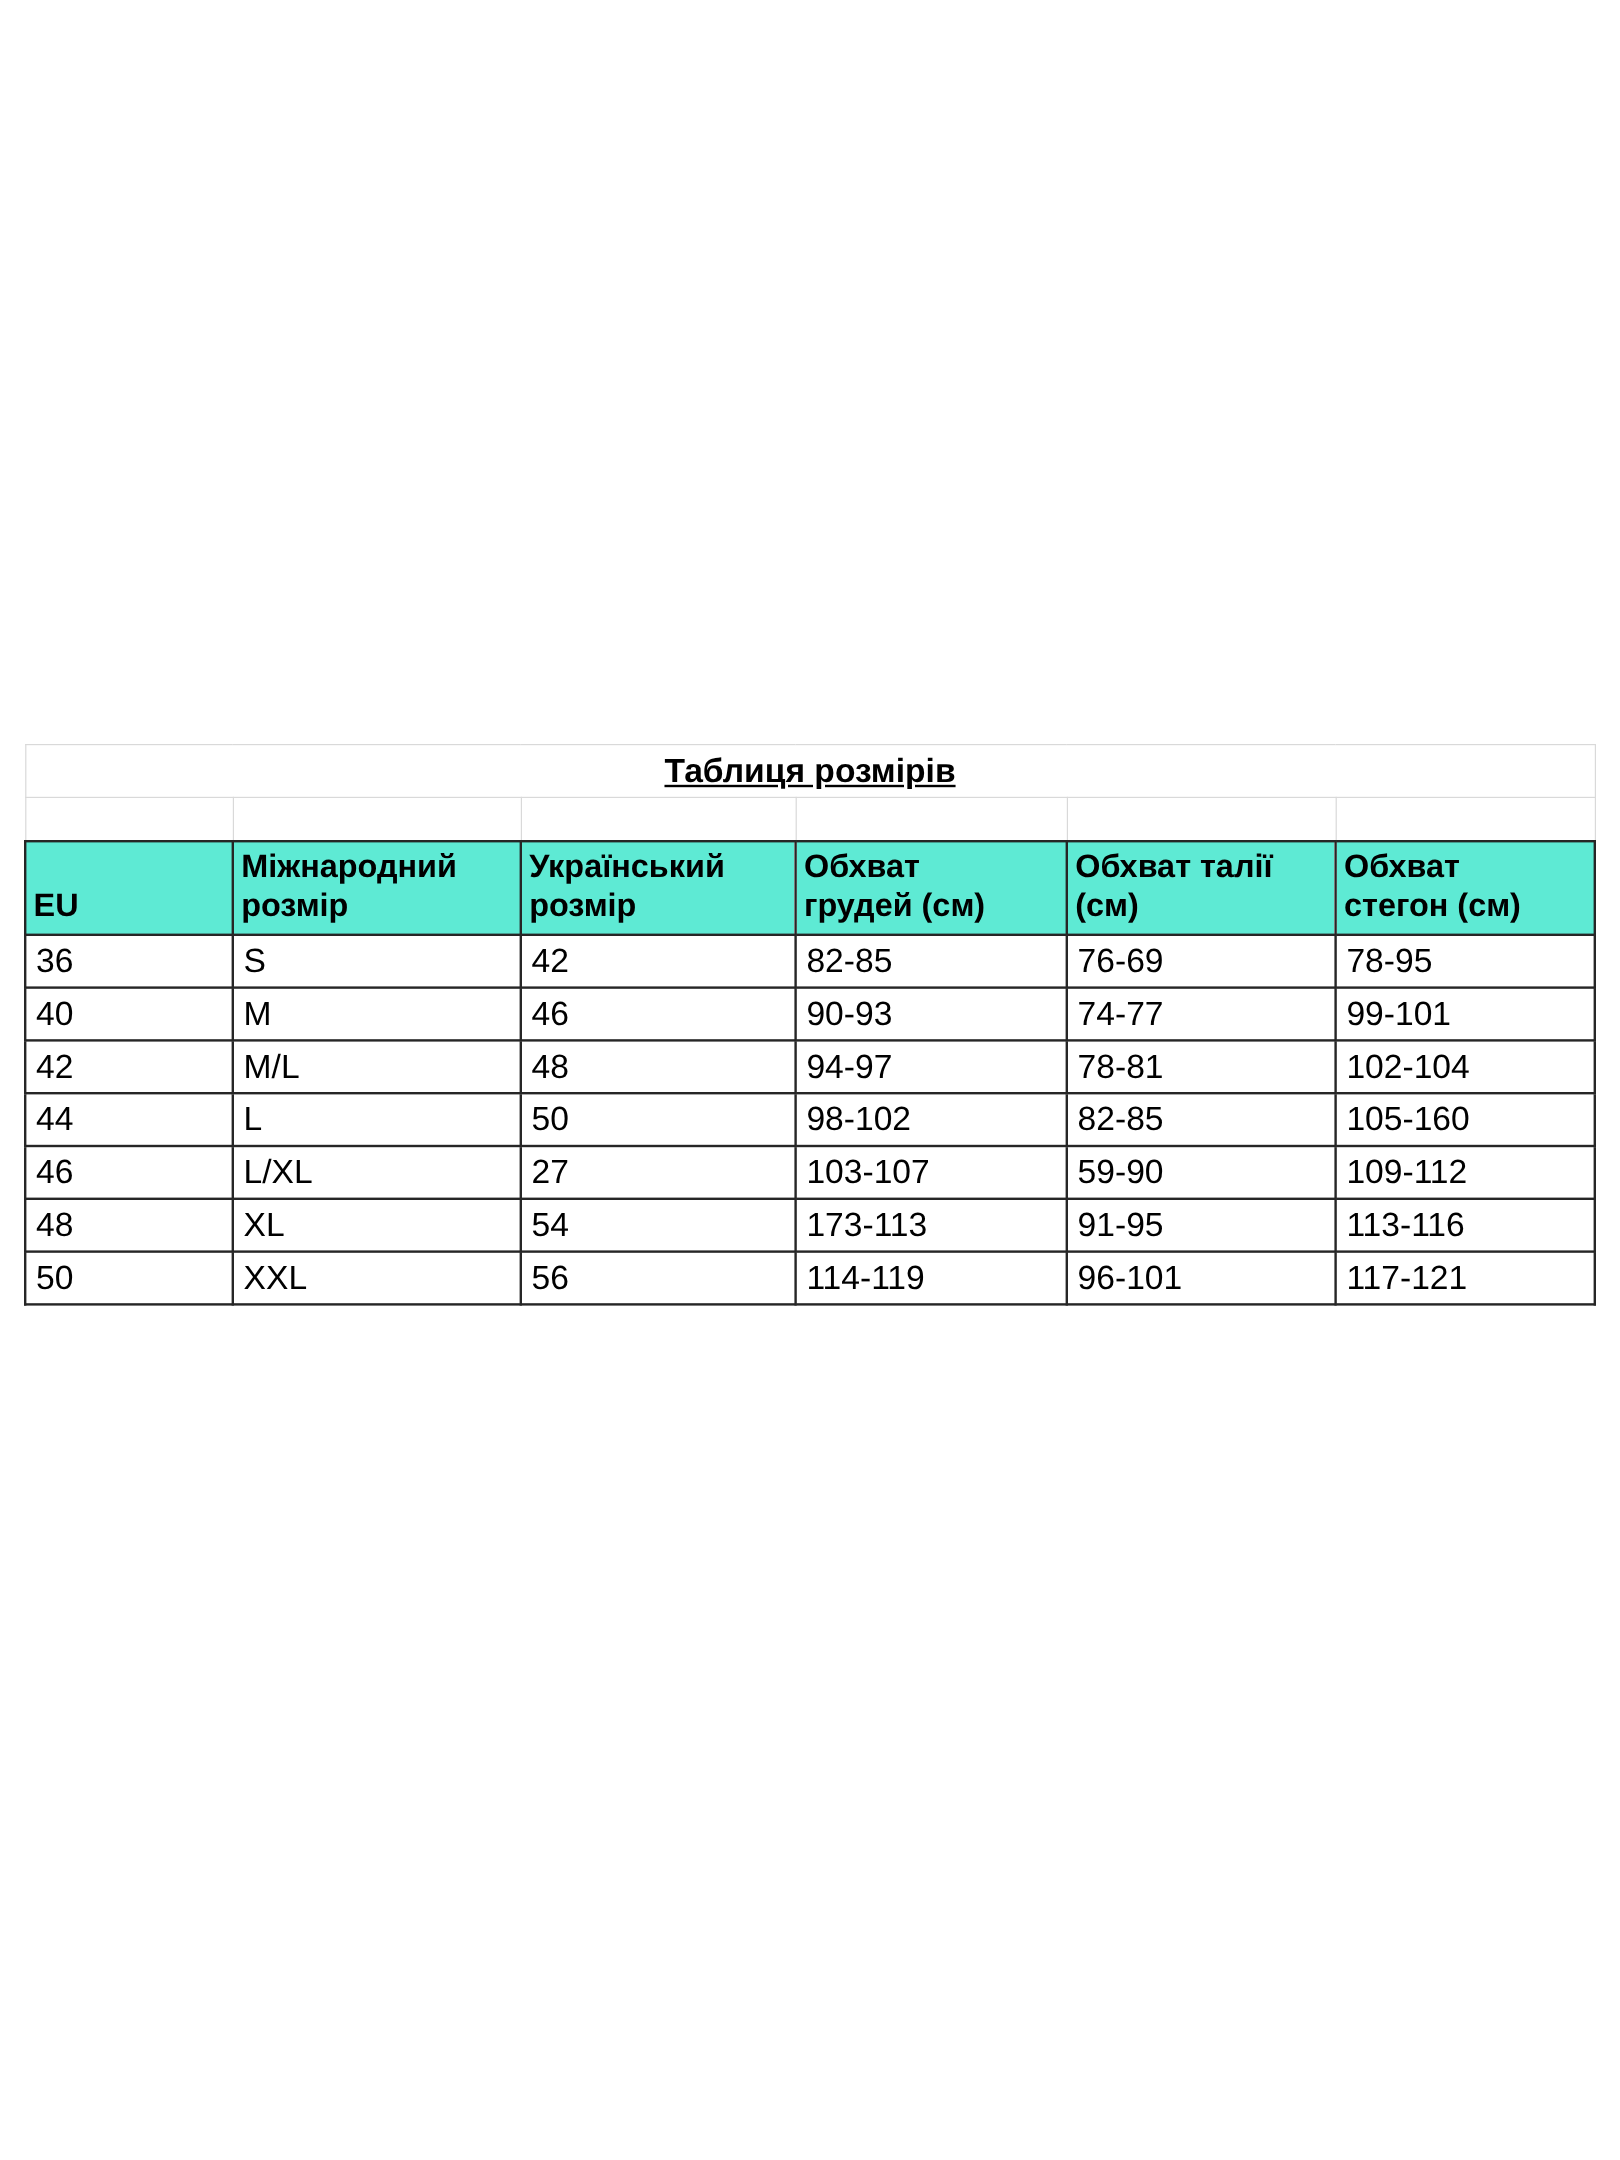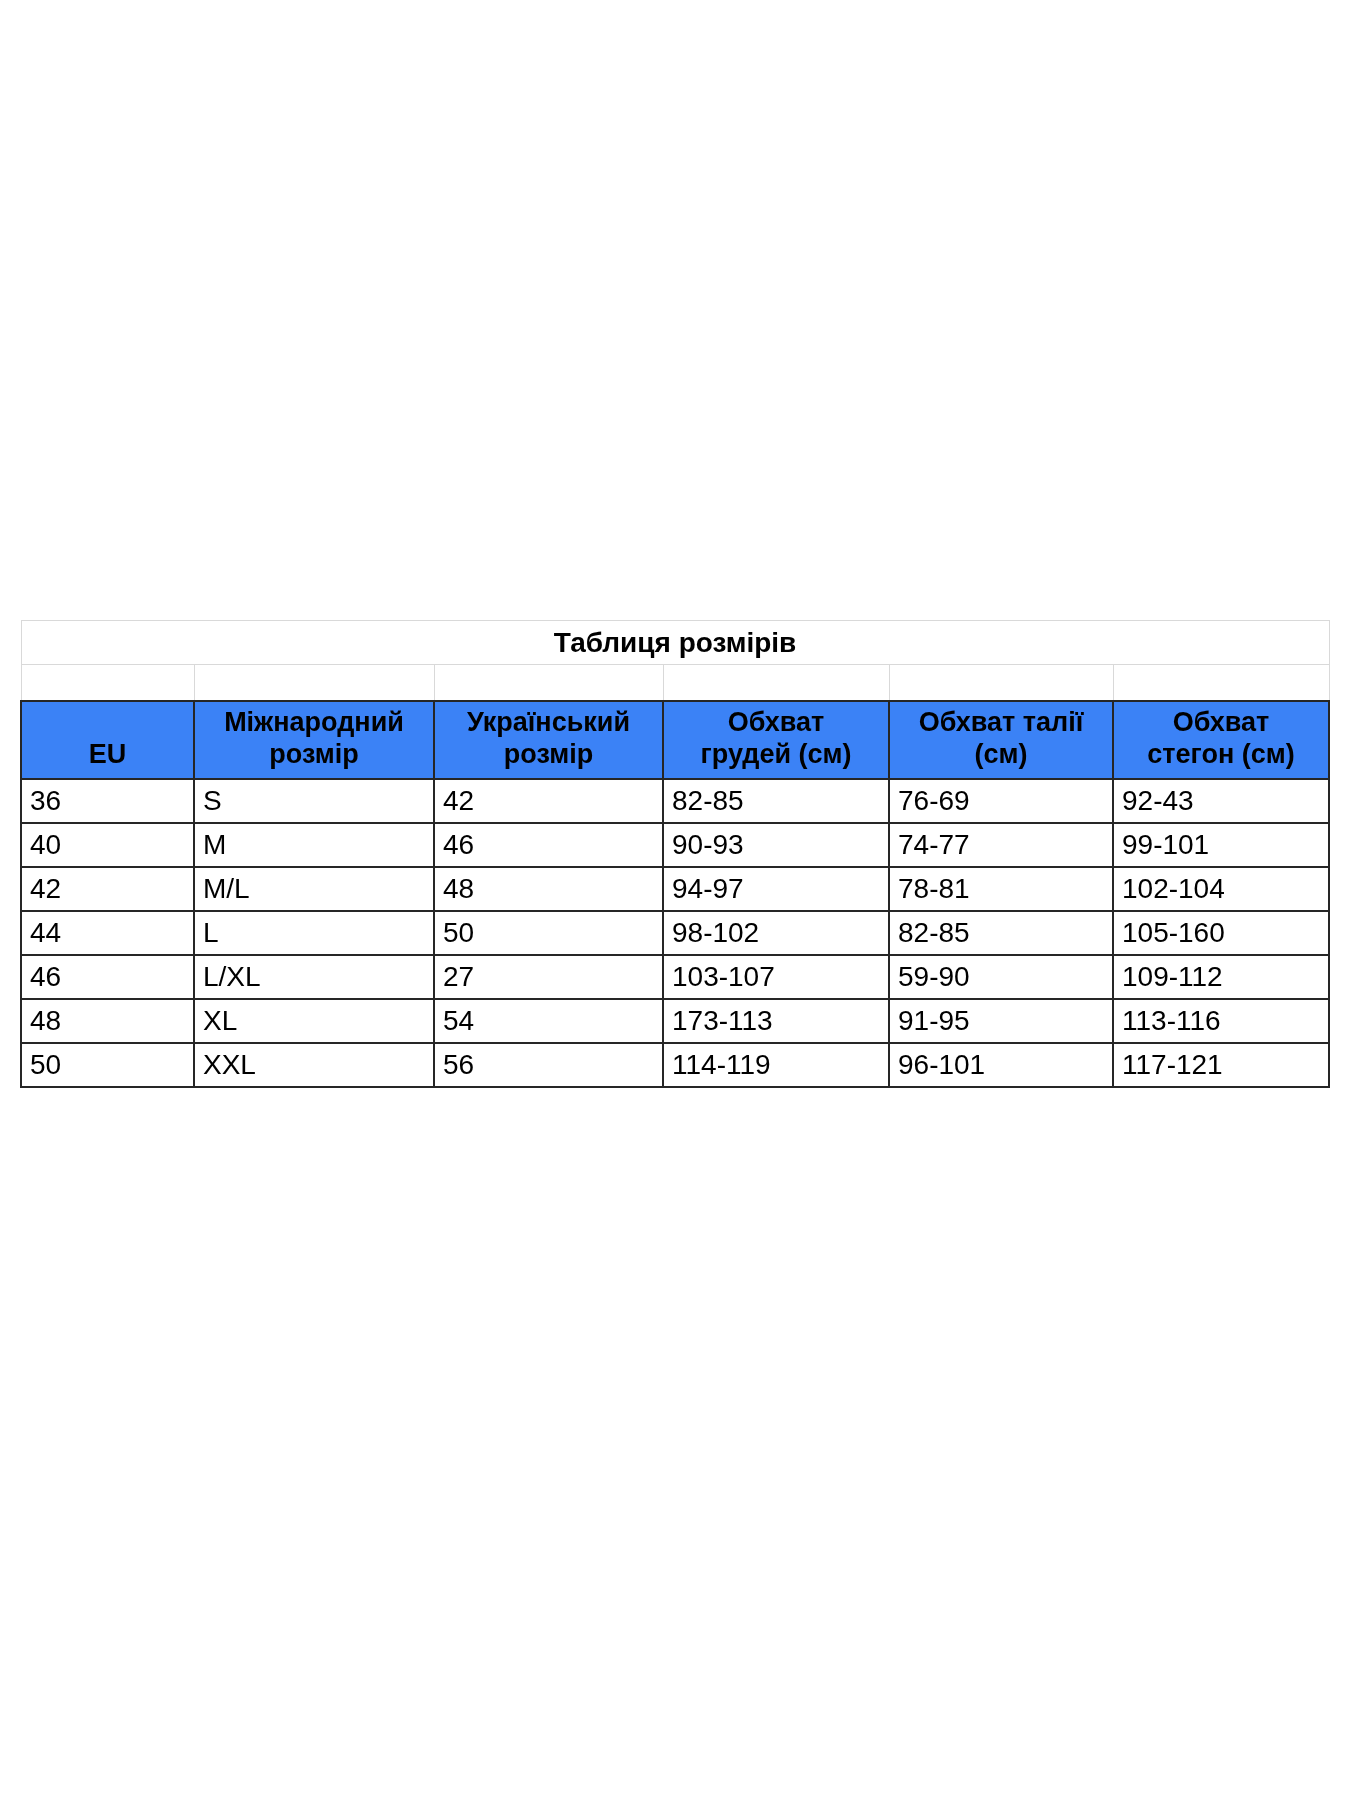--- a/index.html
+++ b/index.html
@@ -29,33 +29,34 @@
     overflow: hidden;
   }
   
   td.title-cell {
     border: 1px solid #d9d9d9;
     height: 44px;
     text-align: center;
     vertical-align: middle;
     font-weight: bold;
     font-size: 28px;
+    text-decoration: underline;
   }
   
   td.spacer-cell {
     border: 1px solid #d9d9d9;
     height: 36px;
   }
   
   th.header-cell {
     border: 2px solid #262626;
-    background: #3b82f6;
+    background: #5eead4;
     height: 77px;
     padding: 4px 6px 8px 6px;
-    text-align: center;
+    text-align: left;
     vertical-align: bottom;
     font-weight: bold;
     font-size: 27px;
     line-height: 32px;
     white-space: pre-line;
   }
   
   td.data-cell {
     border: 2px solid #262626;
     height: 44px;
@@ -106,21 +107,21 @@
       <th class="header-cell">Обхват
 стегон (см)</th>
     </tr>
 
     <tr>
       <td class="data-cell">36</td>
       <td class="data-cell">S</td>
       <td class="data-cell">42</td>
       <td class="data-cell">82-85</td>
       <td class="data-cell">76-69</td>
-      <td class="data-cell">92-43</td>
+      <td class="data-cell">78-95</td>
     </tr>
     <tr>
       <td class="data-cell">40</td>
       <td class="data-cell">M</td>
       <td class="data-cell">46</td>
       <td class="data-cell">90-93</td>
       <td class="data-cell">74-77</td>
       <td class="data-cell">99-101</td>
     </tr>
     <tr>

